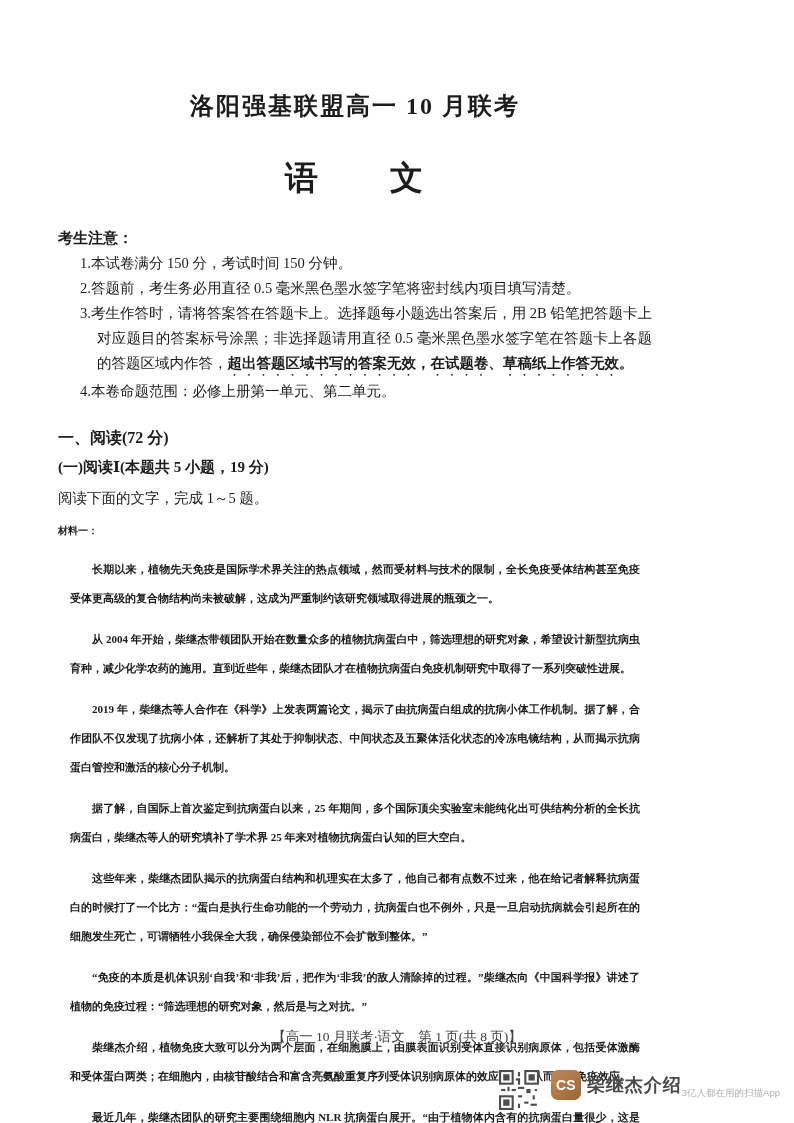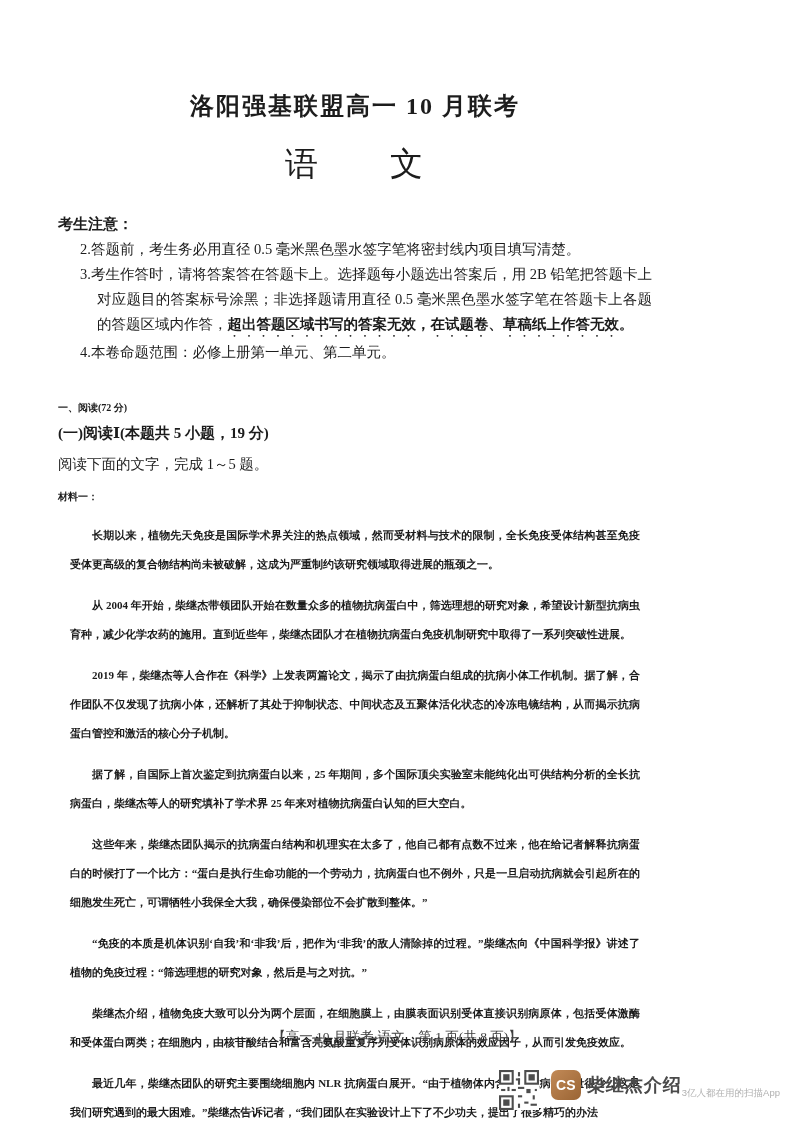--- a/index.html
+++ b/index.html
@@ -22,24 +22,24 @@
     padding: 58px 58px 0 58px;
   }
   .exam-title {
     margin: 32px 0 0 0;
     text-align: center;
     font-size: 24px;
     font-weight: bold;
     letter-spacing: 2px;
   }
   .subject-title {
-    margin-top: 20px;
+    margin-top: 34px;
     text-align: center;
     font-size: 33px;
-    font-weight: normal;
+    font-weight: bold;
     letter-spacing: 2px;
   }
   .notice { margin-top: 28px; }
   .notice-heading {
     font-size: 15px;
     font-weight: bold;
     margin-bottom: 3px;
   }
   .notice-item {
     margin-left: 22px;
@@ -50,22 +50,22 @@
     text-align: justify;
   }
   .notice-emph {
     font-weight: bold;
     -webkit-text-emphasis: filled dot #1c1c1c;
     -webkit-text-emphasis-position: under right;
     text-emphasis: filled dot #1c1c1c;
     text-emphasis-position: under right;
   }
   .section-heading {
-    margin-top: 36px;
-    font-size: 10px;
+    margin-top: 24px;
+    font-size: 16px;
     font-weight: bold;
   }
   .subsection-heading {
     margin-top: 9px;
     font-size: 15px;
     font-weight: bold;
   }
   .instruction {
     margin-top: 9px;
     font-size: 14.5px;
@@ -134,20 +134,21 @@
 <body>
 
 <div class="page">
 
   <h1 class="exam-title">洛阳强基联盟高一 10 月联考</h1>
 
   <div class="subject-title">语　　文</div>
 
   <section class="notice">
     <div class="notice-heading">考生注意：</div>
+    <div class="notice-item">1.本试卷满分 150 分，考试时间 150 分钟。</div>
     <div class="notice-item">2.答题前，考生务必用直径 0.5 毫米黑色墨水签字笔将密封线内项目填写清楚。</div>
     <div class="notice-item"><span>3.考生作答时，请将答案答在答题卡上。选择题每小题选出答案后，用 2B 铅笔把答题卡上对应题目的答案标号涂黑；非选择题请用直径 0.5 毫米黑色墨水签字笔在答题卡上各题的答题区域内作答，</span><span class="notice-emph">超出答题区域书写的答案无效，在试题卷、草稿纸上作答无效。</span></div>
     <div class="notice-item">4.本卷命题范围：必修上册第一单元、第二单元。</div>
   </section>
 
   <section class="reading">
     <div class="section-heading">一、阅读(72 分)</div>
     <div class="subsection-heading">(一)阅读Ⅰ(本题共 5 小题，19 分)</div>
     <div class="instruction">阅读下面的文字，完成 1～5 题。</div>
     <div class="material-label">材料一：</div>

